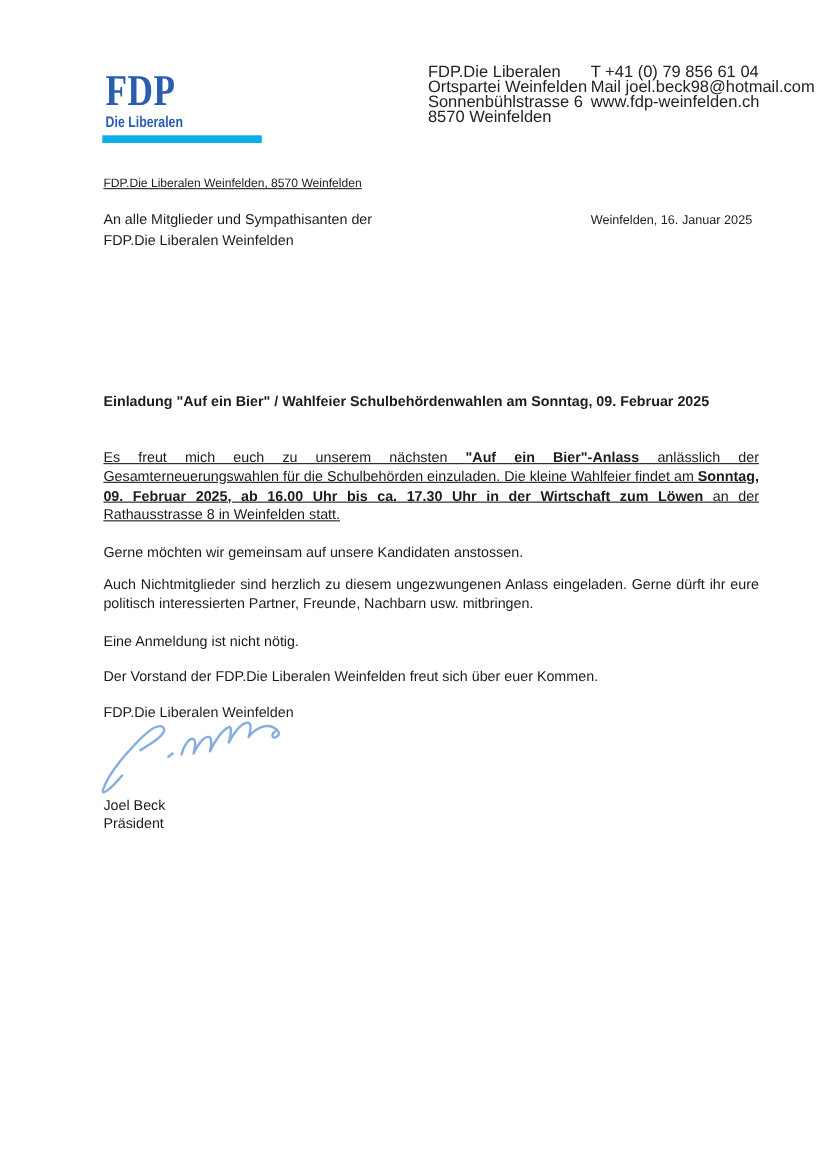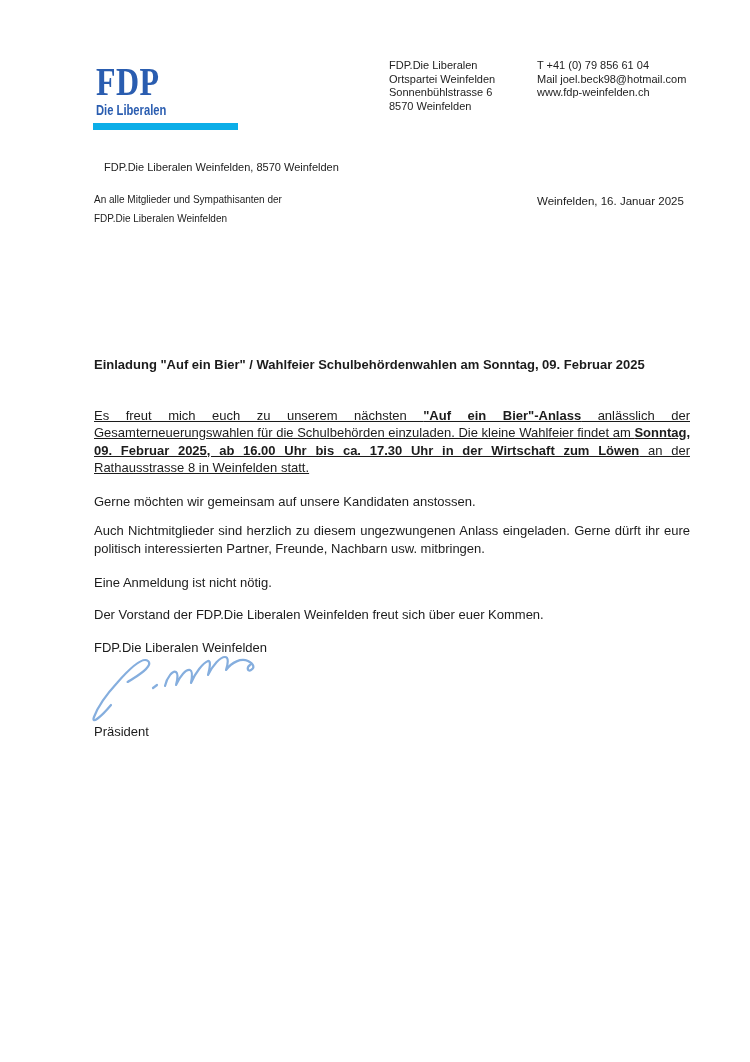--- a/index.html
+++ b/index.html
@@ -27,27 +27,27 @@
   .logo-tagline {
     font-weight: bold;
     font-size: 14px;
     line-height: 14px;
     margin-top: 1px;
     color: #2a5db0;
   }
   .logo-bar { width: 145px; height: 7px; background: #0caee8; margin-top: 6px; }
 
   
-  .hdr { position: absolute; top: 59px; font-size: 11px; line-height: 13.5px; color: #222; }
+  .hdr { position: absolute; top: 59px; font-size: 15px; line-height: 13.5px; color: #222; }
   .hdr-org { left: 389px; }
   .hdr-contact { left: 537px; }
 
   
-  .sender-line { position: absolute; left: 104px; top: 161px; font-size: 11px; color: #222; }
-  .recipient { position: absolute; left: 94px; top: 191px; font-size: 10px; line-height: 18.5px; }
+  .sender-line { position: absolute; left: 94px; top: 161px; font-size: 11px; color: #222; text-decoration: underline; }
+  .recipient { position: absolute; left: 94px; top: 191px; font-size: 13px; line-height: 18.5px; }
   .dateline { position: absolute; left: 537px; top: 195px; font-size: 11.5px; }
 
   
   .body { position: absolute; left: 94px; top: 356px; width: 596px; font-size: 13px; line-height: 17.5px; }
   .body p { margin: 0; }
   .bold { font-weight: bold; }
   .justify { text-align: justify; }
   .subject { font-weight: bold; white-space: nowrap; margin-bottom: 33px !important; }
   .salutation { margin-bottom: 30px !important; }
   .p-event { margin-bottom: 16px !important; text-decoration: underline; }
@@ -115,17 +115,18 @@
     <p class="org-name">FDP.Die Liberalen Weinfelden</p>
 
     <svg class="signature-svg" width="170" height="72" viewBox="0 0 170 72" xmlns="http://www.w3.org/2000/svg">
       <g fill="none" stroke-width="2.2" stroke-linecap="round" stroke-linejoin="round" stroke="#85aede">
         <path d="M24,54 C14,66 4,74 7,66 C10,58 18,45 30,32 C44,16 56,6 61,10 C66,14 55,22 47,27 C41,31 39,32 42,30"></path>
         <path d="M66,37 L70,34"></path>
         <path d="M78,35 C80,26 86,19 89,21 C92,23 90,30 89,34 C93,25 99,18 103,19 C106,20 105,27 104,32 C108,22 116,12 121,10 C124,9 123,17 121,24 C126,14 133,6 138,6 C142,6 141,13 139,19 C145,11 154,7 161,10 C167,13 168,17 164,19 C161,21 159,17 163,14"></path>
       </g>
     </svg>
 
+    <div class="signer">Joel Beck</div>
     <div class="signer">Präsident</div>
 
   </div>
 
 </div>
 
 </body></html>

